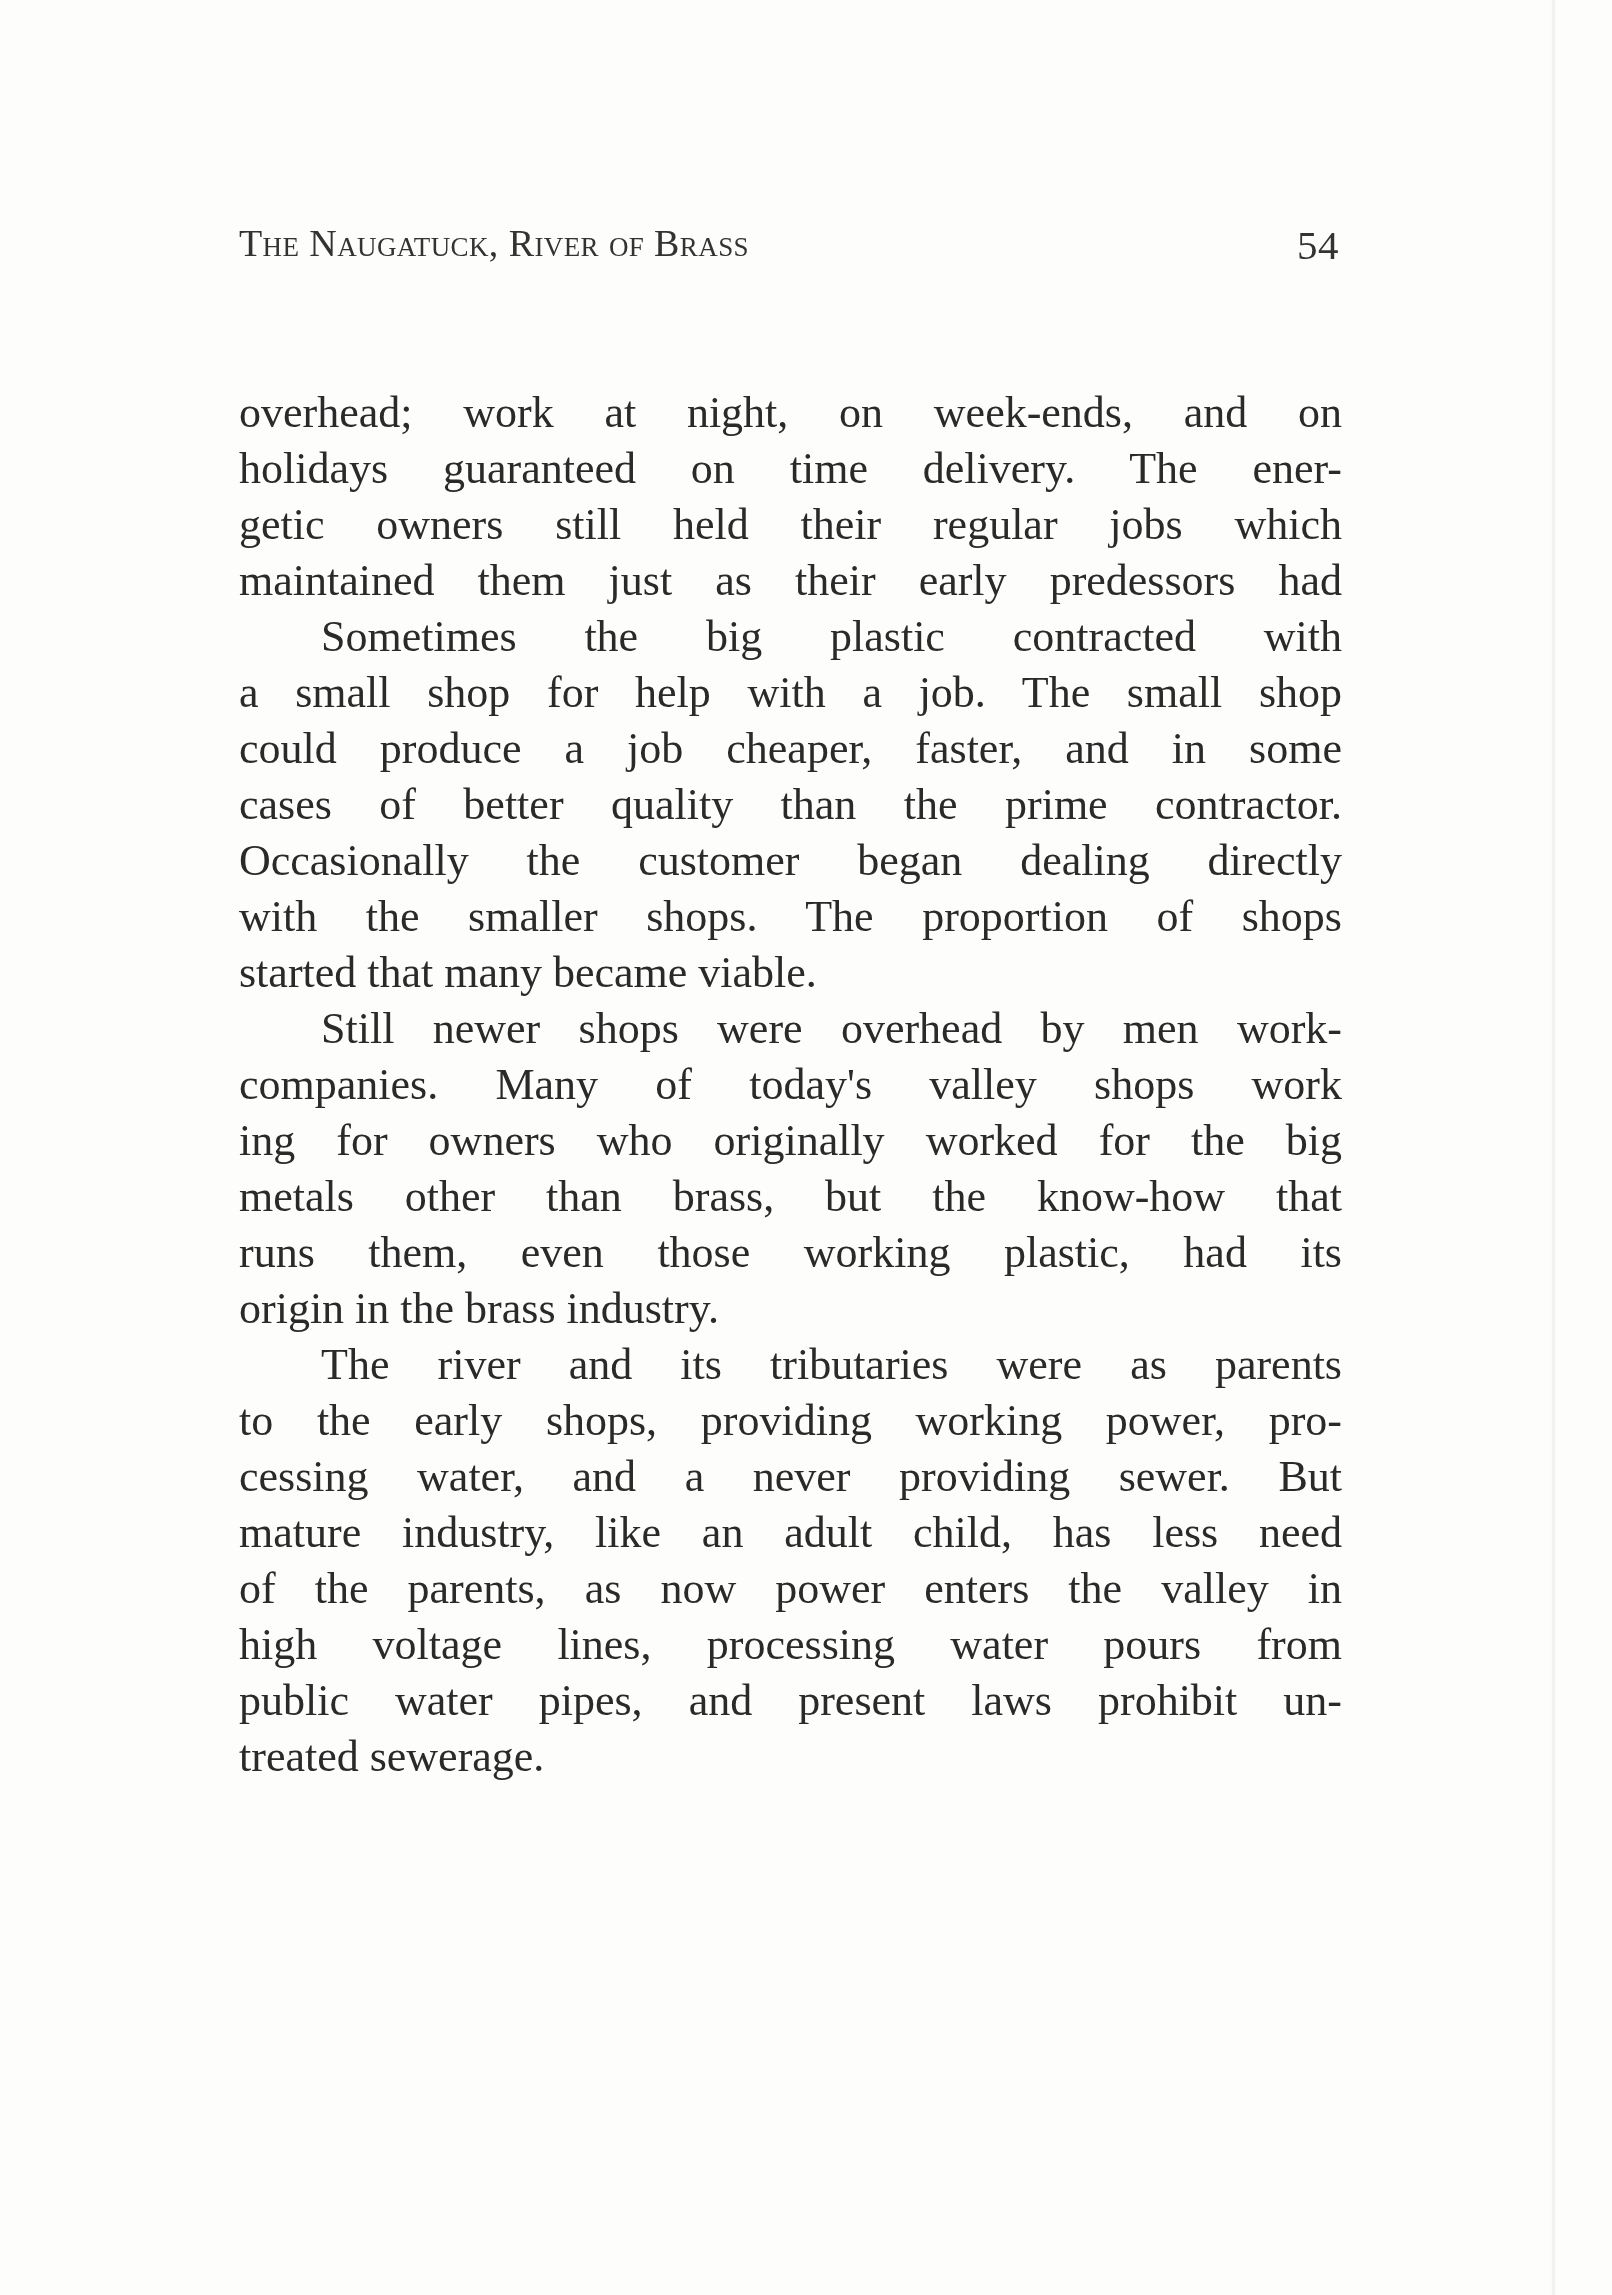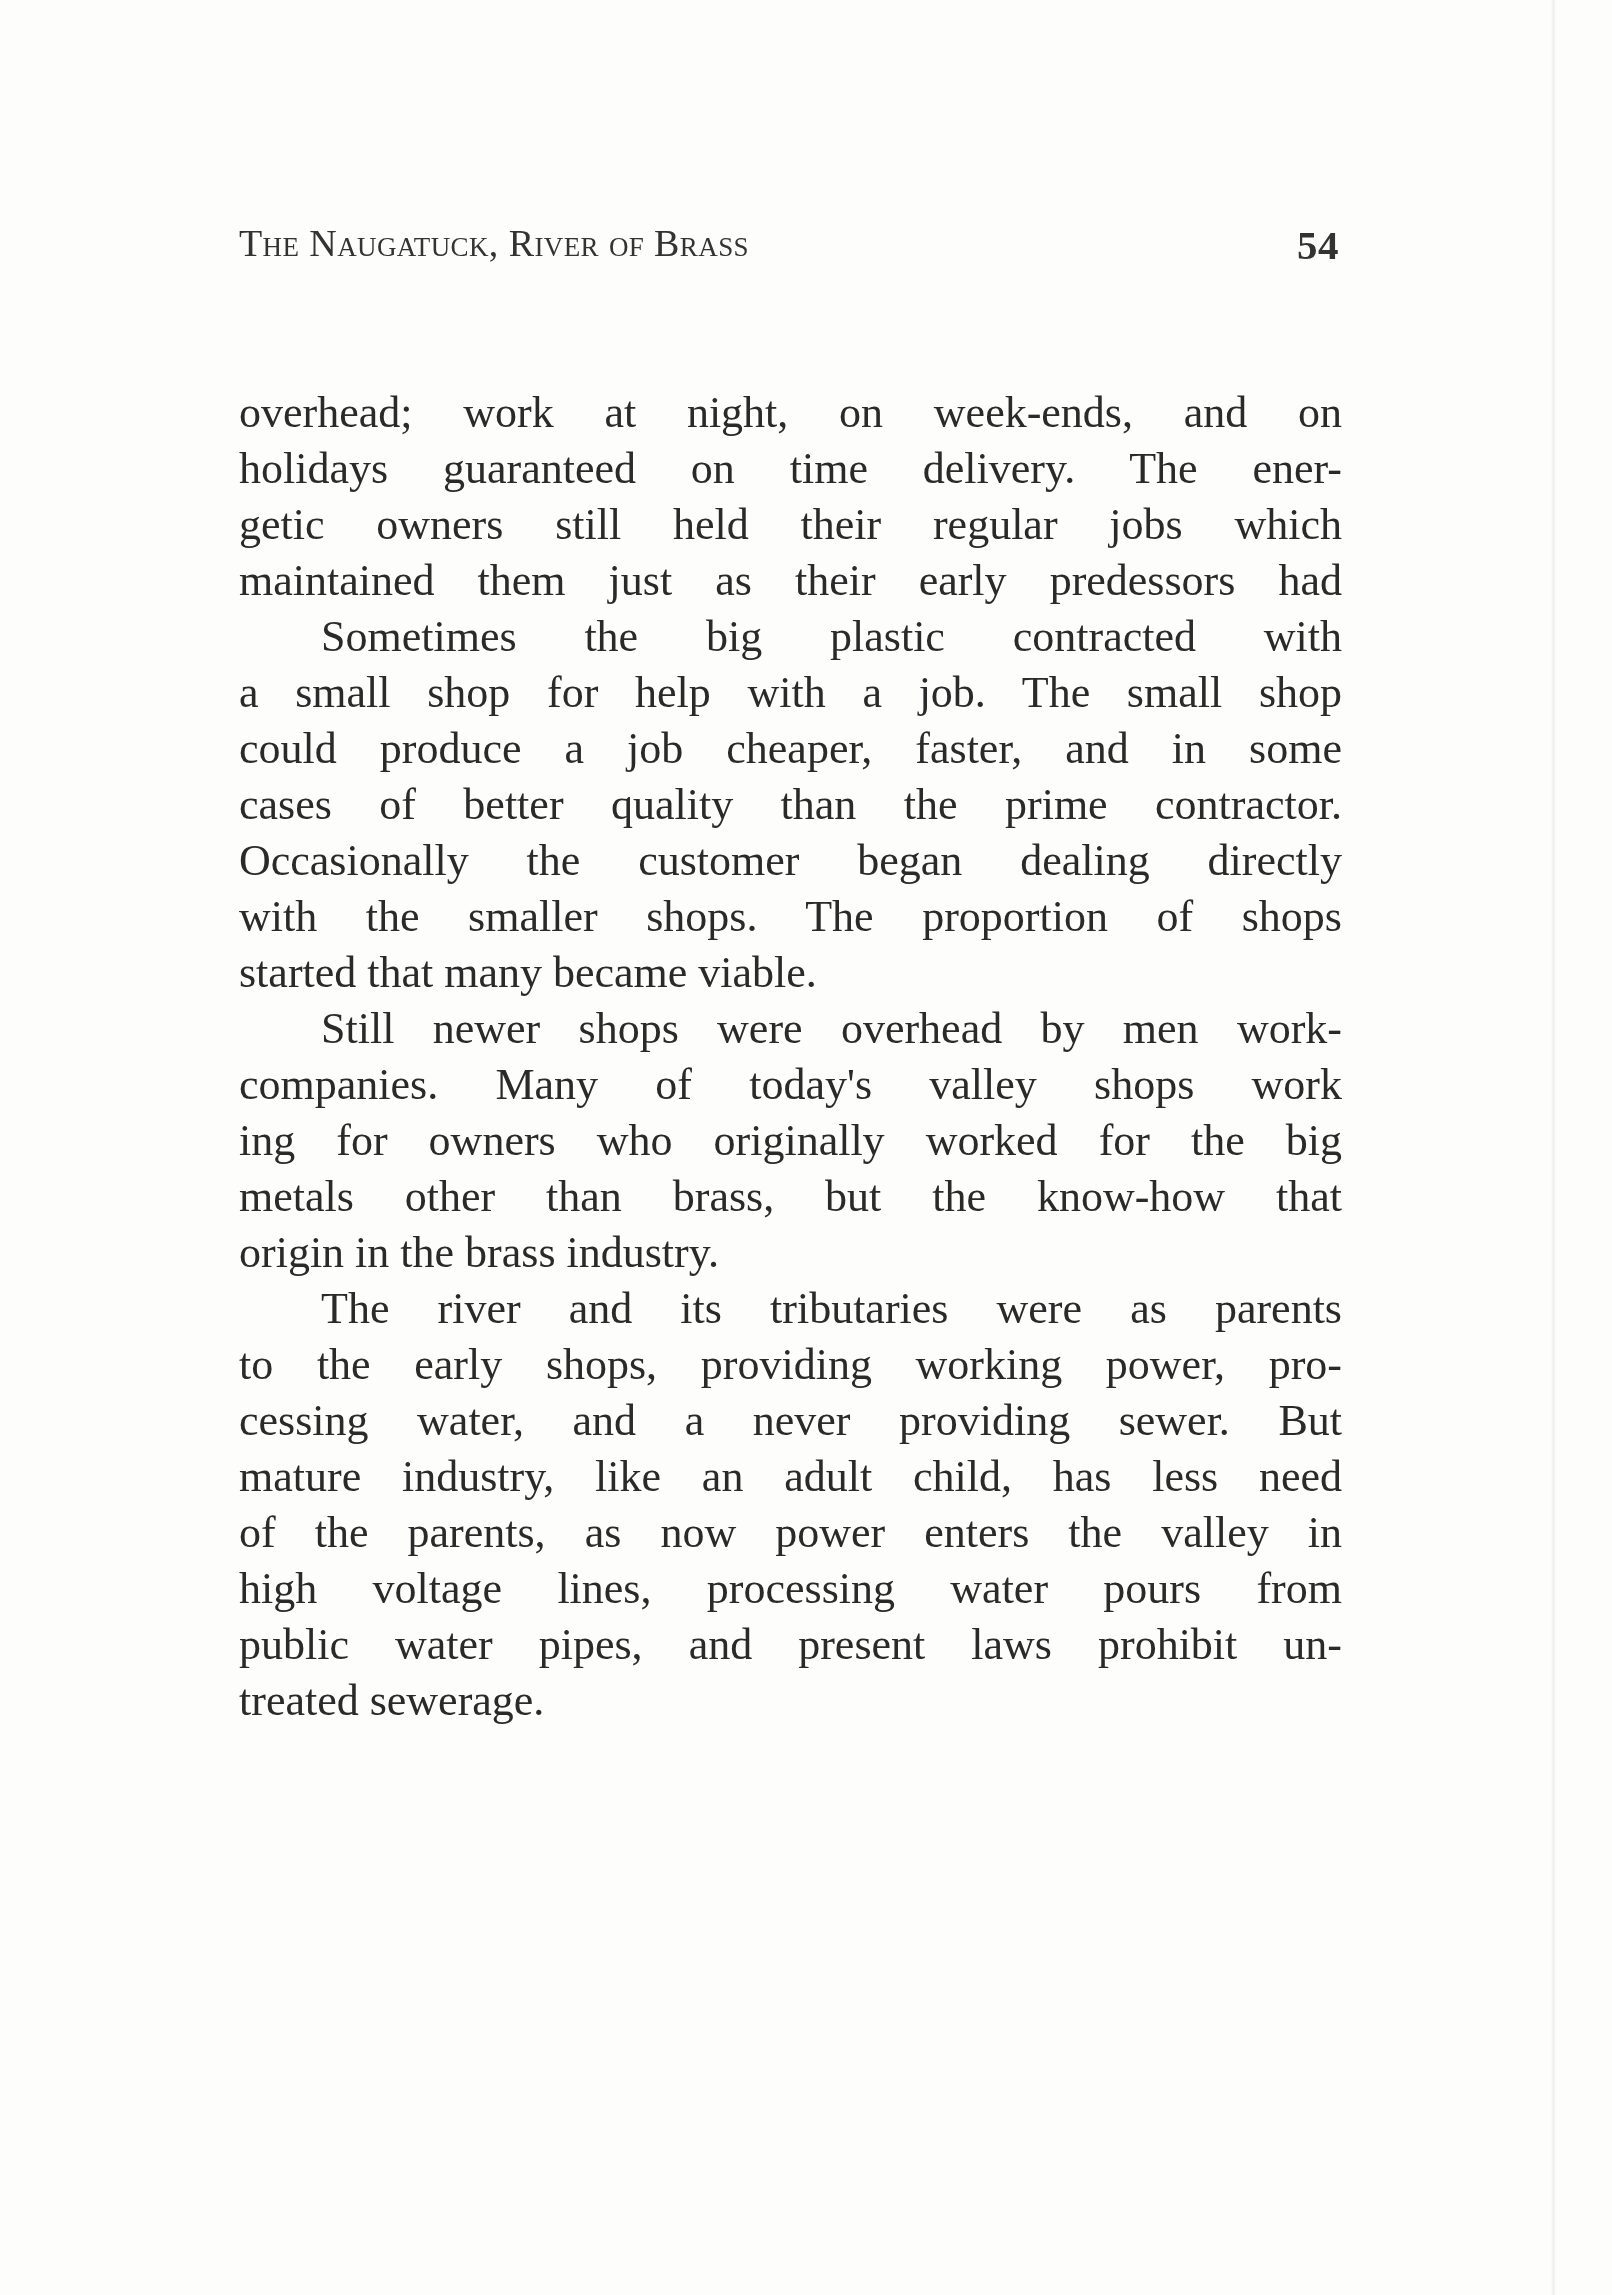--- a/index.html
+++ b/index.html
@@ -16,21 +16,21 @@
     background: linear-gradient(to right, rgba(0,0,0,0), rgba(0,0,0,0.06), rgba(0,0,0,0));
   }
   .header {
     position: absolute; left: 239px; top: 221px; width: 1136px;
     height: 58px;
     font-size: 38px;
     letter-spacing: 0.4px;
     color: #333;
   }
   .header .title { position: absolute; left: 0; top: 0; font-variant: small-caps; text-align: right; }
-  .header .page-num { position: absolute; left: 1058px; top: 0; font-size: 41px; font-weight: bold; }
+  .header .page-num { position: absolute; left: 1058px; top: 0; font-size: 41px; }
   .body-text {
     position: absolute; left: 239px; top: 385px; width: 1103px;
   }
   .line {
     height: 56px;
     font-size: 44px;
     line-height: 56px;
     white-space: nowrap;
     text-align: justify;
     text-align-last: justify;
@@ -57,20 +57,21 @@
     <div class="line">a small shop for help with a job. The small shop</div>
     <div class="line">could produce a job cheaper, faster, and in some</div>
     <div class="line">cases of better quality than the prime contractor.</div>
     <div class="line">Occasionally the customer began dealing directly</div>
     <div class="line">with the smaller shops. The proportion of shops</div>
     <div class="line last">started that many became viable.</div>
     <div class="line indent">Still newer shops were overhead by men work-</div>
     <div class="line">companies. Many of today's valley shops work</div>
     <div class="line">ing for owners who originally worked for the big</div>
     <div class="line">metals other than brass, but the know-how that</div>
+    <div class="line">runs them, even those working plastic, had its</div>
     <div class="line last">origin in the brass industry.</div>
     <div class="line indent">The river and its tributaries were as parents</div>
     <div class="line">to the early shops, providing working power, pro-</div>
     <div class="line">cessing water, and a never providing sewer. But</div>
     <div class="line">mature industry, like an adult child, has less need</div>
     <div class="line">of the parents, as now power enters the valley in</div>
     <div class="line">high voltage lines, processing water pours from</div>
     <div class="line">public water pipes, and present laws prohibit un-</div>
     <div class="line last">treated sewerage.</div>
   </div>

